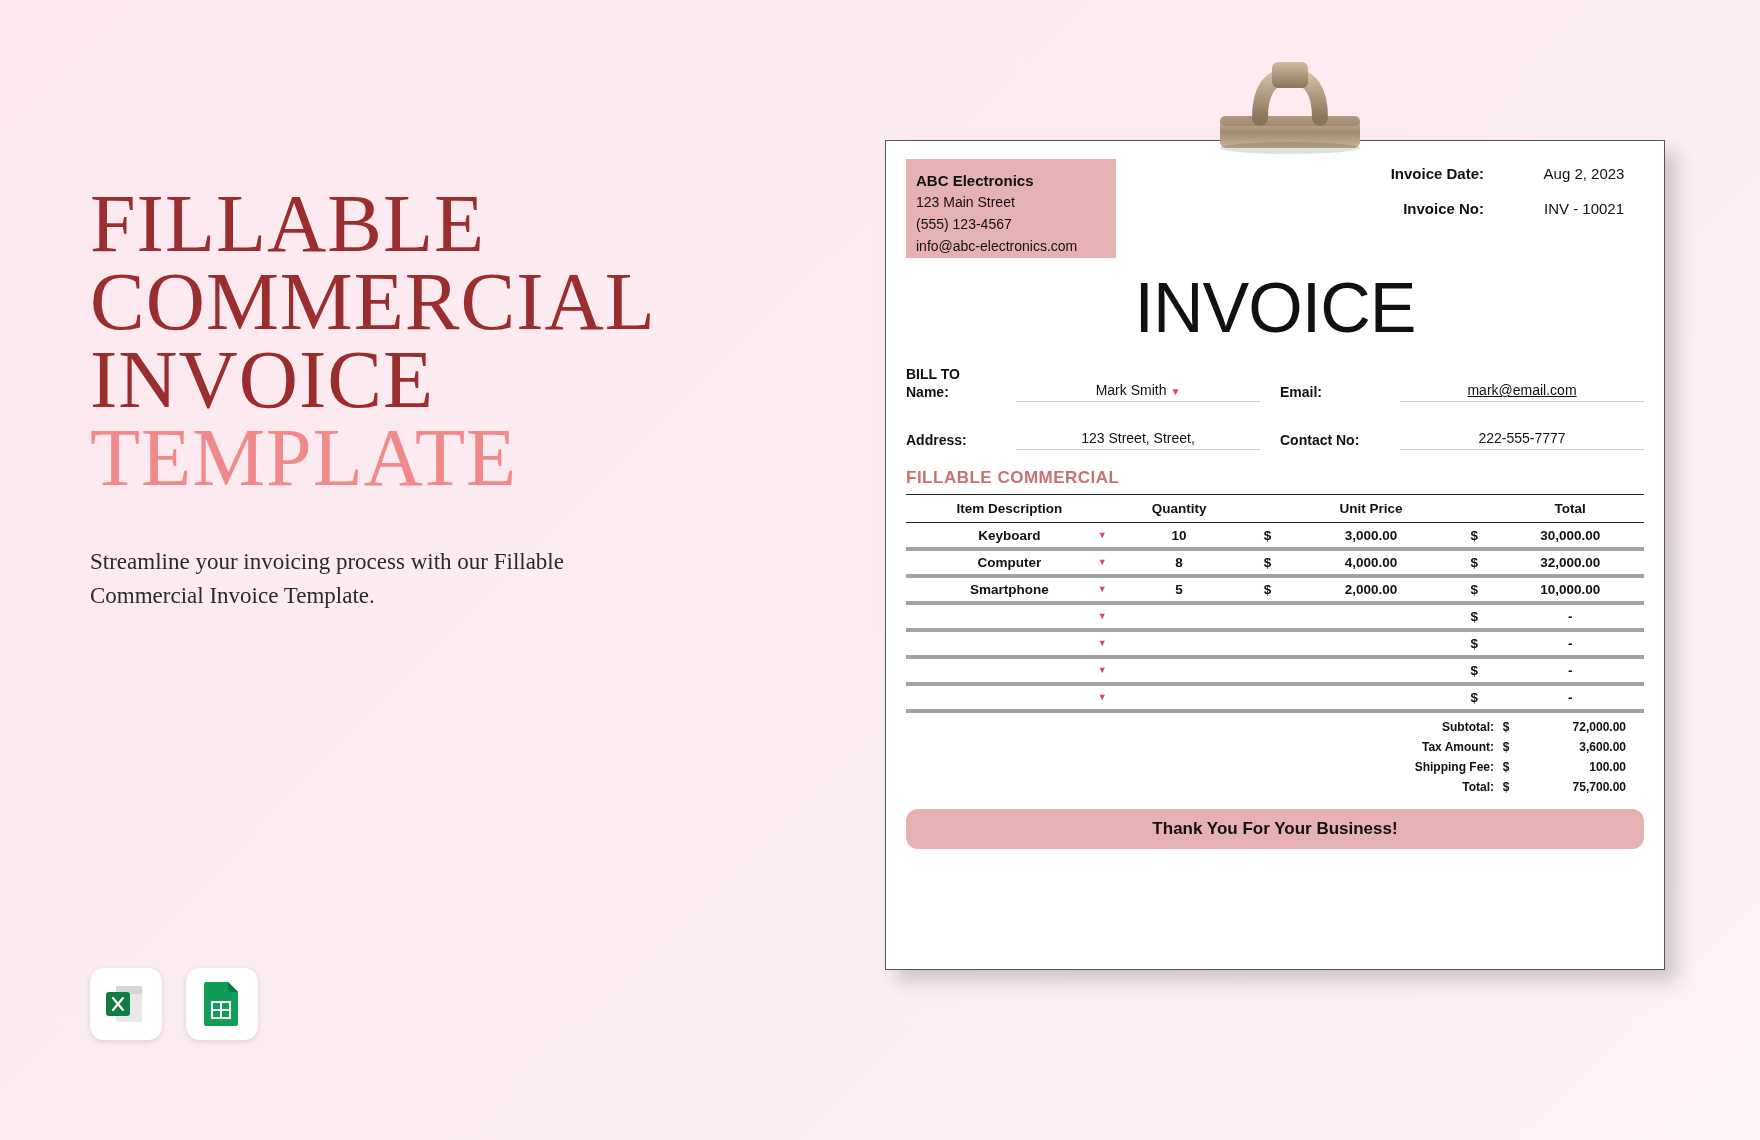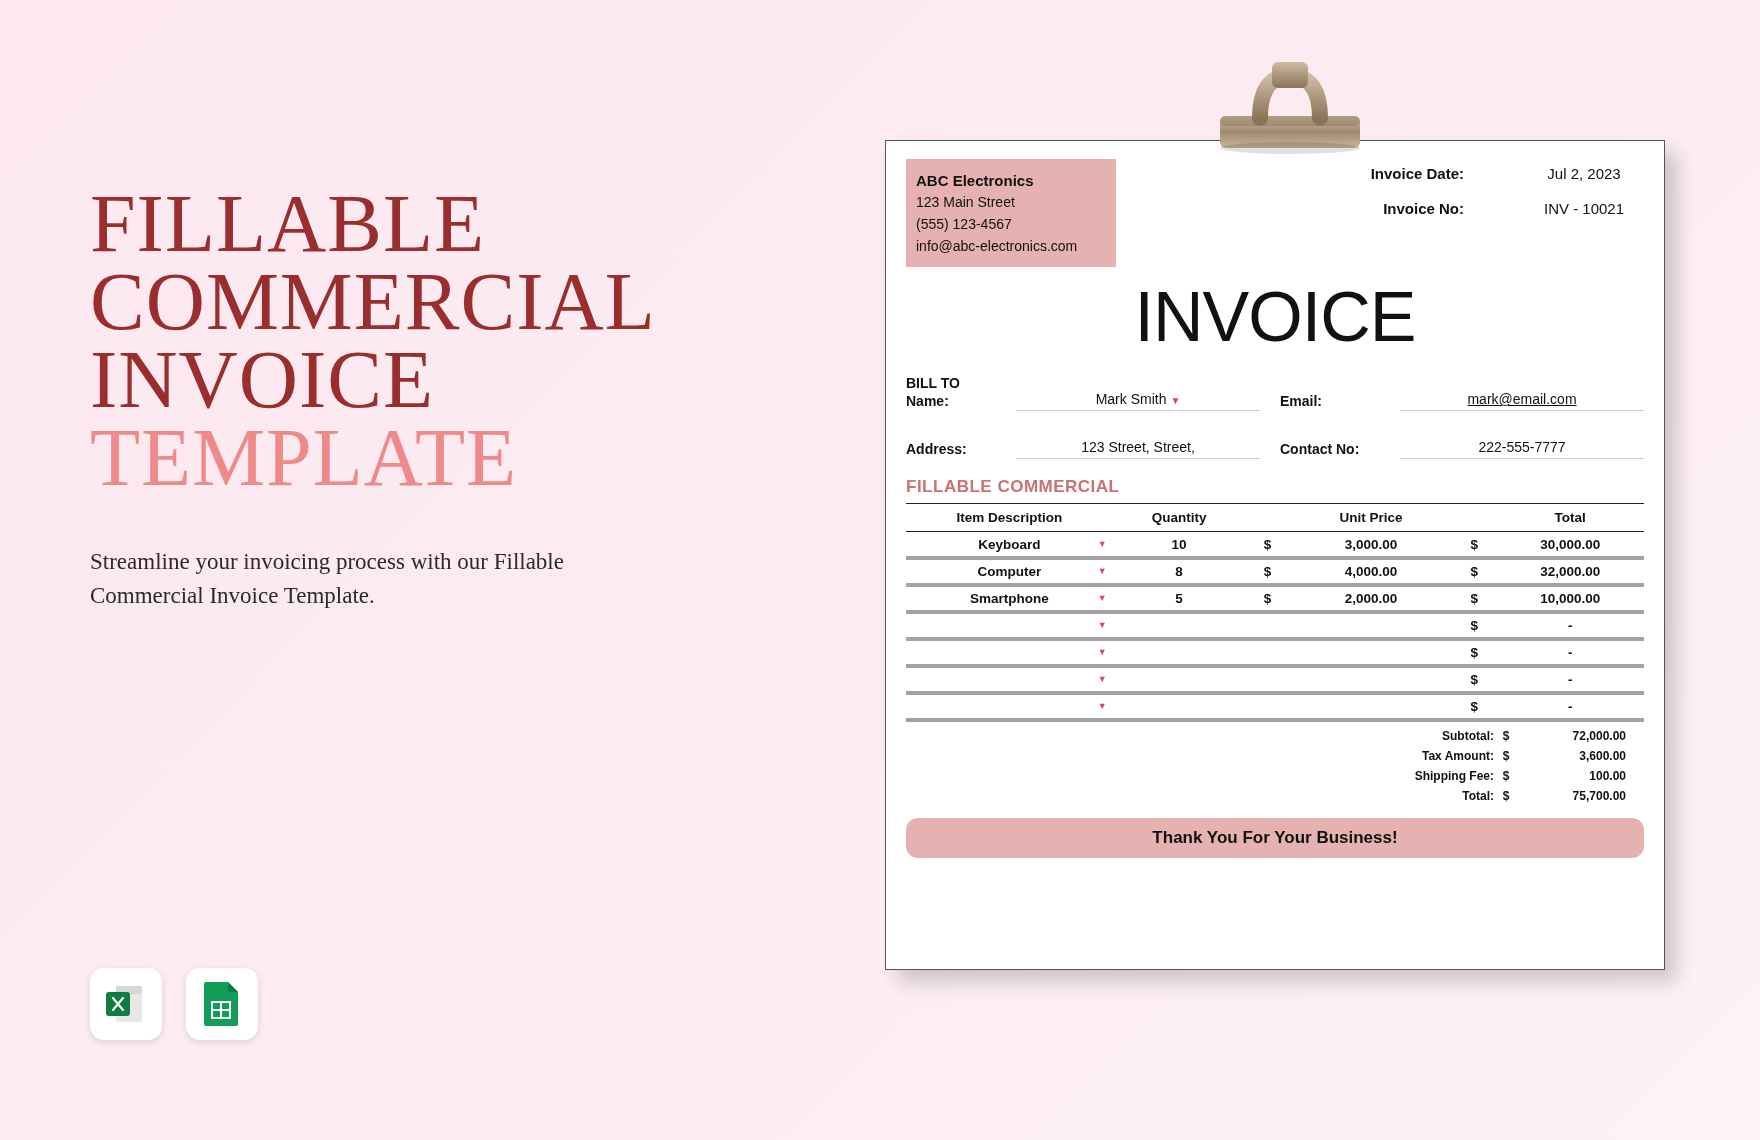--- a/index.html
+++ b/index.html
@@ -71,28 +71,28 @@
     position: absolute;
     right: 380px;
     top: 58px;
     width: 180px;
     height: 100px;
     z-index: 5;
   }
   .inv-header { display:flex; justify-content:space-between; }
   .company-block {
     background: #e6b1b1;
-    padding: 10px 30px 10px 10px;
+    padding: 10px 30px 1px 10px;
     font-size: 14px;
     line-height: 1.55;
     min-width: 210px;
   }
   .company-block .cname { font-weight: 800; font-size: 15px; }
   .meta-block { text-align:right; padding-top:6px; font-size:15px; }
-  .meta-row { display:flex; gap:60px; justify-content:flex-end; margin-bottom:18px; }
+  .meta-row { display:flex; gap:40px; justify-content:flex-end; margin-bottom:18px; }
   .meta-row .mlabel { font-weight:800; min-width:120px; text-align:right; }
   .meta-row .mval { min-width:120px; text-align:center; }
   .big-title {
     text-align:center;
     font-size: 70px;
     font-weight: 500;
     letter-spacing:-1px;
     margin: 10px 0 18px 0;
     font-family: Arial, sans-serif;
   }
@@ -206,21 +206,21 @@
   <div class="inv-header">
     <div class="company-block">
       <div class="cname">ABC Electronics</div>
       <div>123 Main Street</div>
       <div>(555) 123-4567</div>
       <div>info@abc-electronics.com</div>
     </div>
     <div class="meta-block">
       <div class="meta-row">
         <span class="mlabel">Invoice Date:</span>
-        <span class="mval">Jul 2, 2023</span>
+        <span class="mval">Aug 2, 2023</span>
       </div>
       <div class="meta-row">
         <span class="mlabel">Invoice No:</span>
         <span class="mval">INV - 10021</span>
       </div>
     </div>
   </div>
 
   <div class="big-title">INVOICE</div>
 

